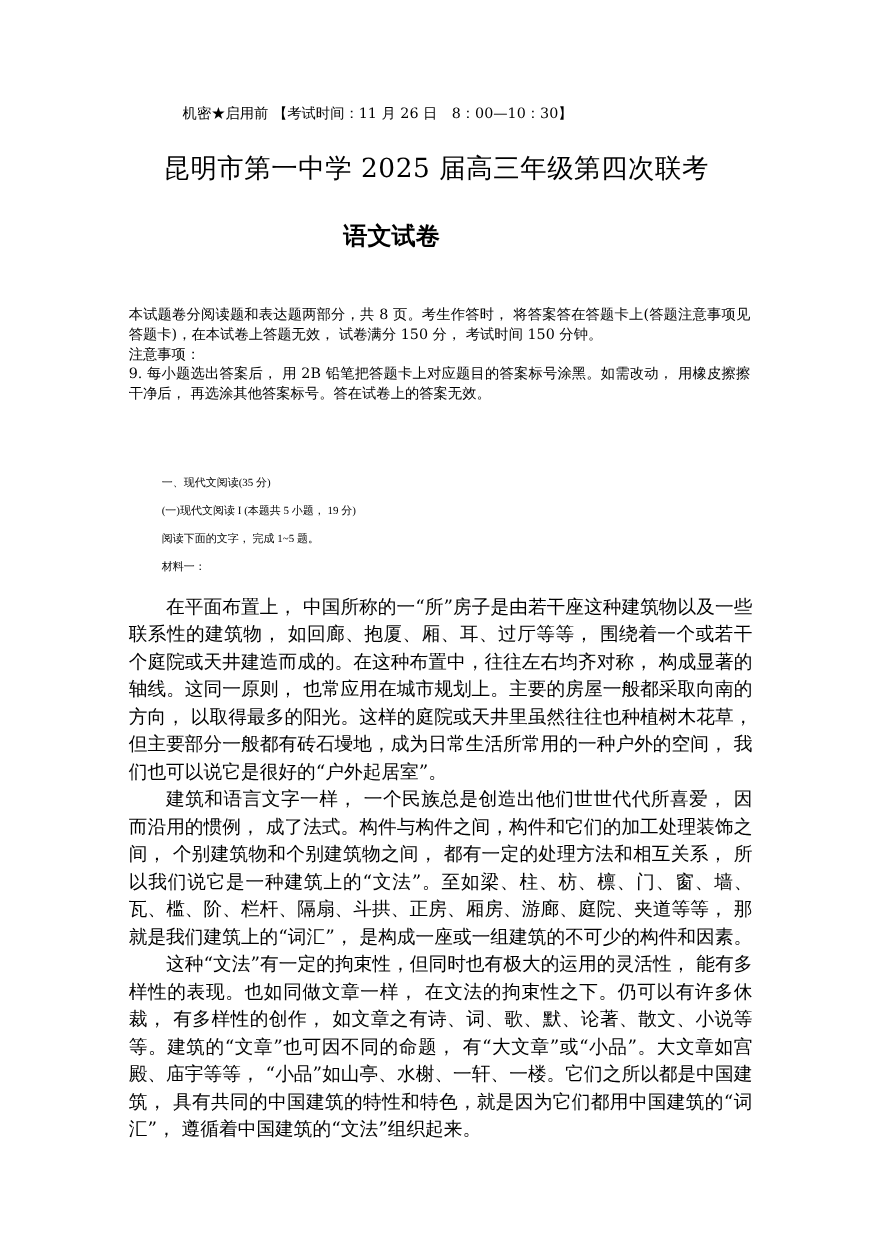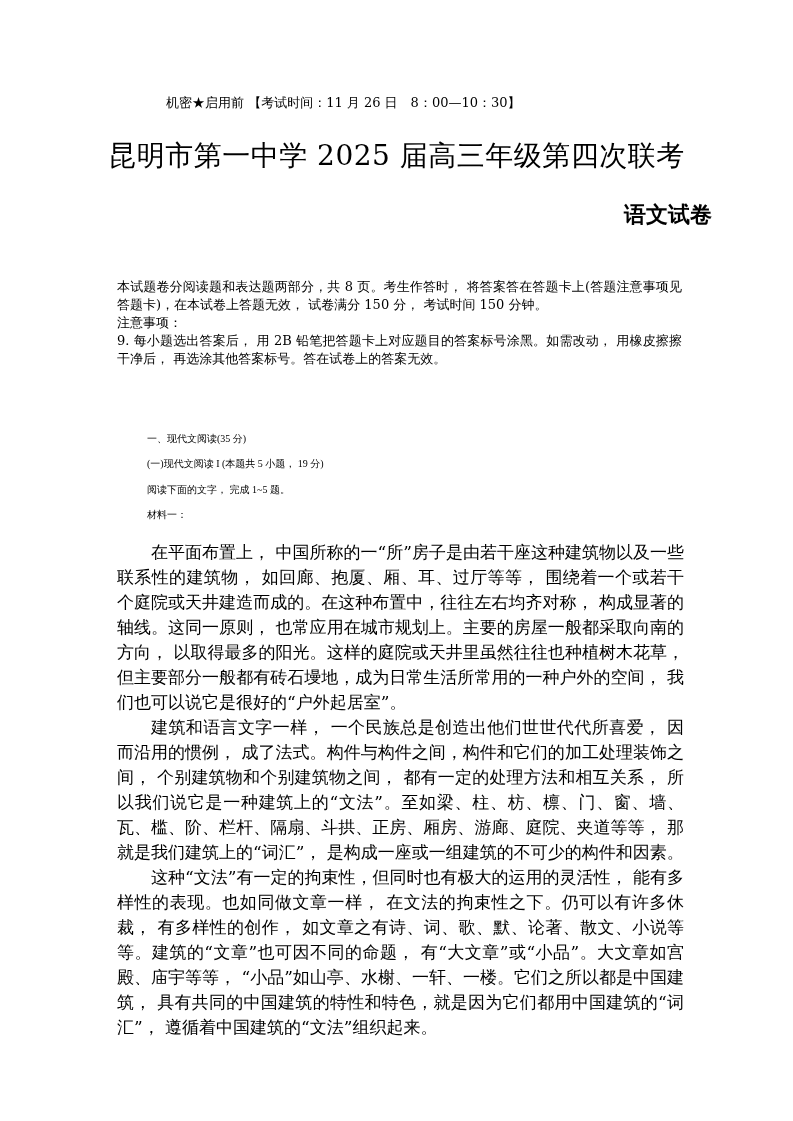--- a/index.html
+++ b/index.html
@@ -1,19 +1,19 @@
 <!DOCTYPE html>
 <html><head>
   <meta charset="utf-8">
   <style>
     html, body { margin: 0; padding: 0; background: #ffffff; }
     body { width: 793px; height: 1121px; position: relative; overflow: hidden; color: #000; font-family: "DejaVu Serif", "Liberation Serif", serif; }
     .header-note { position: absolute; left: 118px; top: 94px; font-size: 13px; white-space: pre; margin-left: 48px; }
-    .title { position: absolute; left: 0; width: 793px; top: 137px; text-align: center; font-size: 28px; letter-spacing: 0.5px; }
-    .subtitle { position: absolute; left: 0; width: 712px; top: 200px; text-align: right; font-size: 22px; font-weight: bold; font-family: "DejaVu Sans", sans-serif; }
+    .title { position: absolute; left: 0; width: 793px; top: 137px; text-align: center; font-size: 24px; letter-spacing: 0.5px; }
+    .subtitle { position: absolute; left: 0; width: 712px; top: 200px; text-align: center; font-size: 22px; font-weight: bold; font-family: "DejaVu Sans", sans-serif; }
     .intro { position: absolute; left: 117px; top: 278px; width: 565px; font-size: 13px; line-height: 18px; text-align: justify; }
     .intro p { margin: 0; }
     .section { position: absolute; left: 147px; font-size: 10px; font-family: Liberation Serif, serif; }
     .sec1 { top: 432px; }
     .sec2 { top: 457px; }
     .sec3 { top: 483px; }
     .sec4 { top: 508px; }
     .body-text { position: absolute; left: 117px; top: 540px; width: 567px; font-size: 17px; line-height: 25px; text-align: justify; }
     .body-text p { margin: 0; text-indent: 2em; }
   </style>

